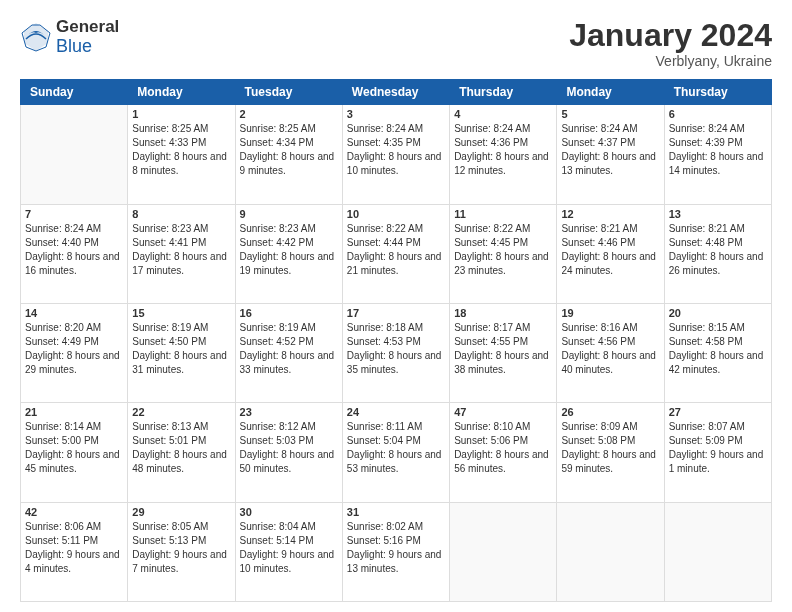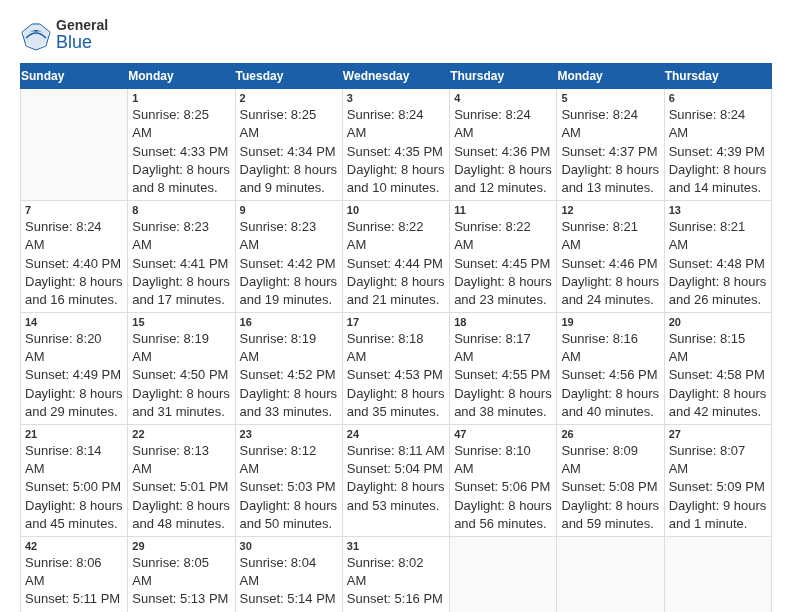--- a/index.html
+++ b/index.html
@@ -26,21 +26,21 @@
     .logo {
       display: flex;
       align-items: center;
     }
     .logo-text {
       display: flex;
       flex-direction: column;
       line-height: 1.1;
     }
     .logo-general {
-      font-size: 14px;
+      font-size: 17px;
       font-weight: bold;
       color: #333;
     }
     .logo-blue {
       font-size: 18px;
       font-weight: normal;
       color: #1a5fa8;
     }
     .logo-icon {
       width: 32px;
@@ -65,40 +65,40 @@
       border: 1px solid #ccc;
       border-collapse: collapse;
       width: 100%;
       table-layout: fixed;
     }
     .calendar thead tr th {
       background-color: #1a5fa8;
       color: #fff;
       font-size: 12px;
       font-weight: bold;
-      padding: 5px 0;
+      padding: 5px 9px;
       text-align: left;
       border: 1px solid #1a5fa8;
     }
     .calendar tbody tr td {
       border: 1px solid #ddd;
       vertical-align: top;
       padding: 3px 4px;
       font-size: 9.5px;
       color: #333;
       height: 88px;
     }
     .day-num {
       font-size: 11px;
       font-weight: bold;
       display: block;
       margin-bottom: 2px;
     }
     .cell-info {
-      font-size: 13px;
+      font-size: 10px;
       line-height: 1.4;
       color: #333;
     }
     .empty-cell {
       background: #f9f9f9;
     }
   </style>
 </head>
 <body>
 
@@ -109,20 +109,24 @@
         <polygon points="16,2 28,10 28,22 16,30 4,22 4,10" fill="#1a5fa8" opacity="0.15"></polygon>
         <polygon points="20,4 30,12 26,26 16,30 6,26 2,12 12,4" fill="none" stroke="#1a5fa8" stroke-width="1"></polygon>
         <path d="M8,14 Q16,6 24,14 Q20,10 16,12 Q12,10 8,14Z" fill="#1a5fa8"></path>
         <path d="M6,18 Q16,8 26,18" fill="none" stroke="#1a5fa8" stroke-width="1.5"></path>
       </svg>
       <div class="logo-text">
         <span class="logo-general">General</span>
         <span class="logo-blue">Blue</span>
       </div>
     </div>
+    <div class="title-block">
+      <div class="month-title">January 2024</div>
+      <div class="location">Verblyany, Ukraine</div>
+    </div>
   </div>
 
   <table class="calendar">
     <thead>
       <tr>
       <th>Sunday</th>
           <th>Monday</th>
           <th>Tuesday</th>
           <th>Wednesday</th>
           <th>Thursday</th>

